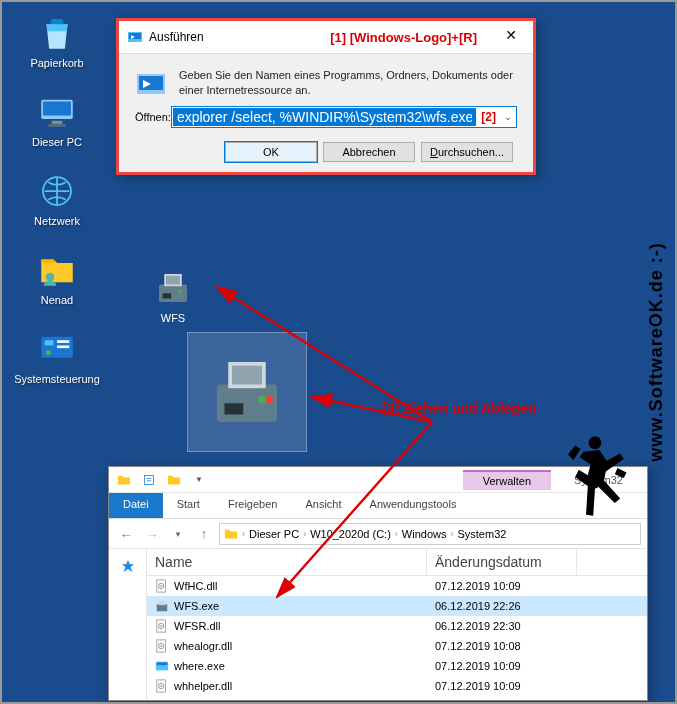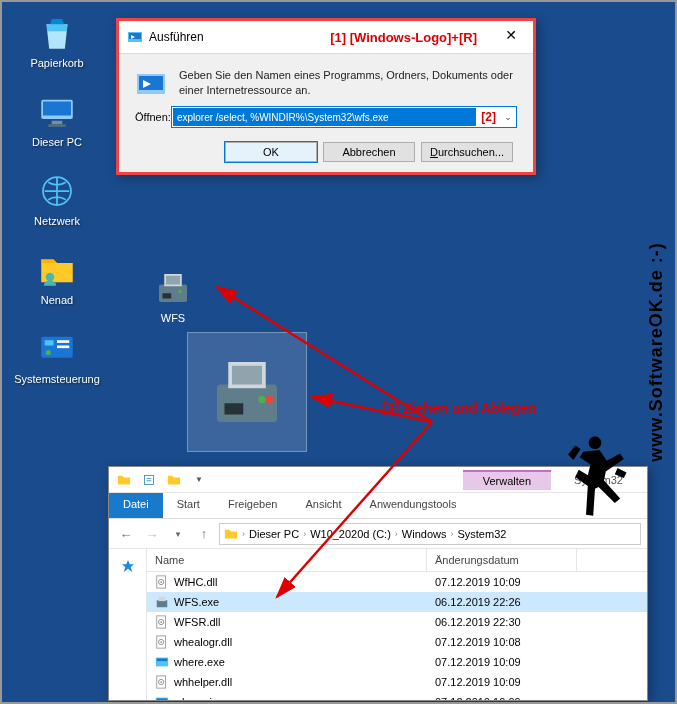--- a/index.html
+++ b/index.html
@@ -28,21 +28,21 @@
 .run-title .title-text { font-size: 12px; margin-left: 6px; }
 .run-title .annotation-1 { color: #d00; font-weight: bold; font-size: 13px; margin-left: auto; margin-right: 20px; }
 .run-title .close-btn { width: 28px; height: 20px; text-align: center; font-size: 14px; cursor: pointer; }
 .run-body { padding: 14px 16px 10px; }
 .run-desc-row { display: flex; gap: 12px; margin-bottom: 6px; }
 .run-desc-row .run-big-icon { width: 32px; height: 32px; flex-shrink: 0; }
 .run-desc { font-size: 11px; color: #222; line-height: 1.35; }
 .run-open-row { display: flex; align-items: center; gap: 0; margin-bottom: 14px; }
 .run-open-label { font-size: 11px; }
 .run-input-wrap { flex: 1; position: relative; display: flex; align-items: center; border: 1px solid #0078d7; background: #fff; height: 22px; }
-.run-input { flex: 1; border: none; background: #0078d7; color: #fff; font-size: 10px; padding: 2px 4px; height: 18px; margin: 1px; outline: none; }
+.run-input { flex: 1; border: none; background: #0078d7; color: #fff; font-size: 14px; padding: 2px 4px; height: 18px; margin: 1px; outline: none; }
 .annotation-2 { color: #d00; font-weight: bold; font-size: 12px; padding: 0 4px; background: #fff; }
 .run-dropdown-btn { width: 16px; text-align: center; font-size: 9px; cursor: pointer; color: #555; }
 .run-buttons { display: flex; justify-content: flex-end; gap: 6px; padding-right: 4px; }
 .run-btn { font-size: 11px; padding: 3px 0; width: 92px; border: 1px solid #adadad; background: #e1e1e1; cursor: pointer; }
 .run-btn.ok { outline: 1px solid #0078d7; background: #e5f1fb; }
 .run-btn u { text-decoration: underline; }
 
 
 .annotation-3 { position: absolute; left: 380px; top: 398px; color: #d00; font-weight: bold; font-size: 14px; z-index: 5; }
 
@@ -61,21 +61,21 @@
 .ribbon-tab.file { background: #1979ca; color: #fff; }
 .nav-row { height: 30px; display: flex; align-items: center; padding: 2px 6px; gap: 4px; border-bottom: 1px solid #e5e5e5; }
 .nav-arrow { width: 22px; height: 22px; display: flex; align-items: center; justify-content: center; cursor: pointer; color: #666; font-size: 13px; }
 .breadcrumb { flex: 1; border: 1px solid #ccc; height: 22px; display: flex; align-items: center; font-size: 11px; padding: 0 4px; gap: 2px; overflow: hidden; }
 .crumb { cursor: pointer; white-space: nowrap; }
 .crumb-sep { color: #888; font-size: 9px; padding: 0 2px; }
 .exp-content { flex: 1; display: flex; overflow: hidden; }
 .exp-tree { width: 38px; border-right: 1px solid #e5e5e5; padding-top: 6px; }
 .tree-item { height: 22px; display: flex; align-items: center; justify-content: center; font-size: 12px; }
 .file-list { flex: 1; overflow: auto; }
-.file-header { display: flex; border-bottom: 1px solid #e5e5e5; font-size: 11px; color: #444; }
+.file-header { display: flex; border-bottom: 1px solid #e5e5e5; font-size: 14px; color: #444; }
 .file-header .col { padding: 5px 8px; border-right: 1px solid #e5e5e5; }
 .col-name { width: 280px; }
 .col-date { width: 150px; }
 .file-row { display: flex; font-size: 11px; height: 20px; align-items: center; cursor: pointer; }
 .file-row.selected { background: #cce8ff; }
 .file-row .col { padding: 0 8px; display: flex; align-items: center; gap: 5px; }
 .file-icon { width: 14px; height: 14px; flex-shrink: 0; }
 
 
 .dancer { position: absolute; right: 35px; top: 420px; width: 90px; height: 110px; z-index: 3; }

